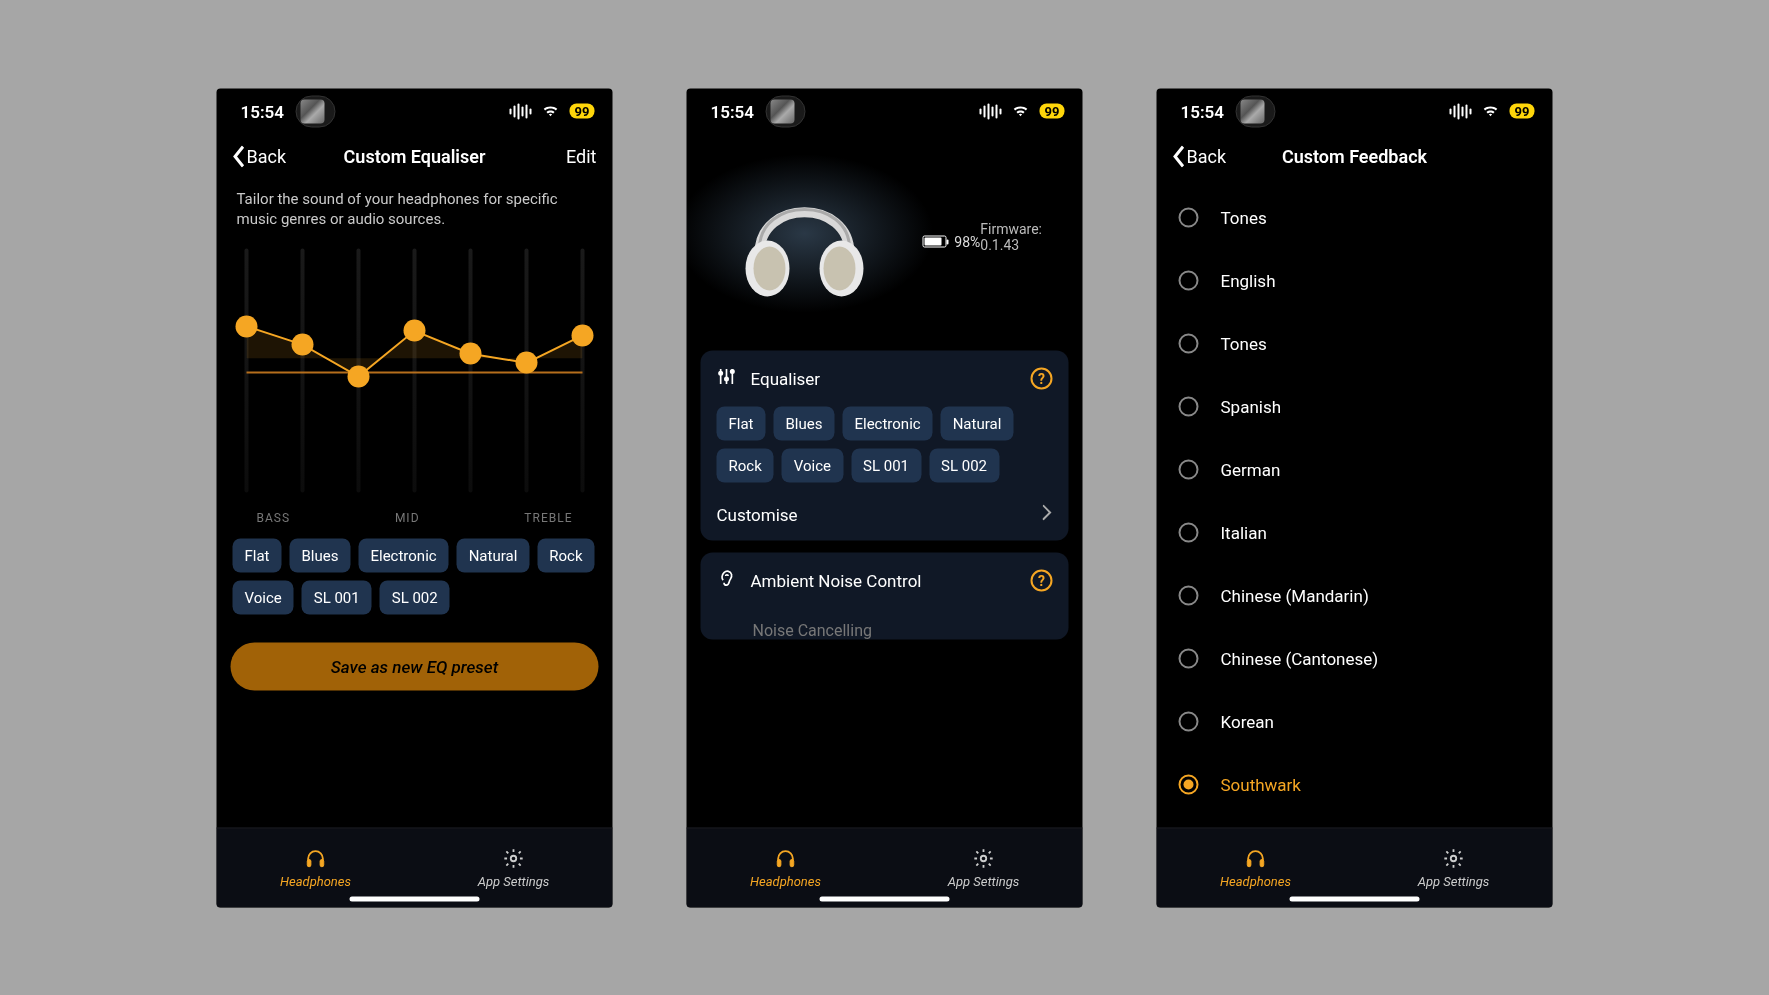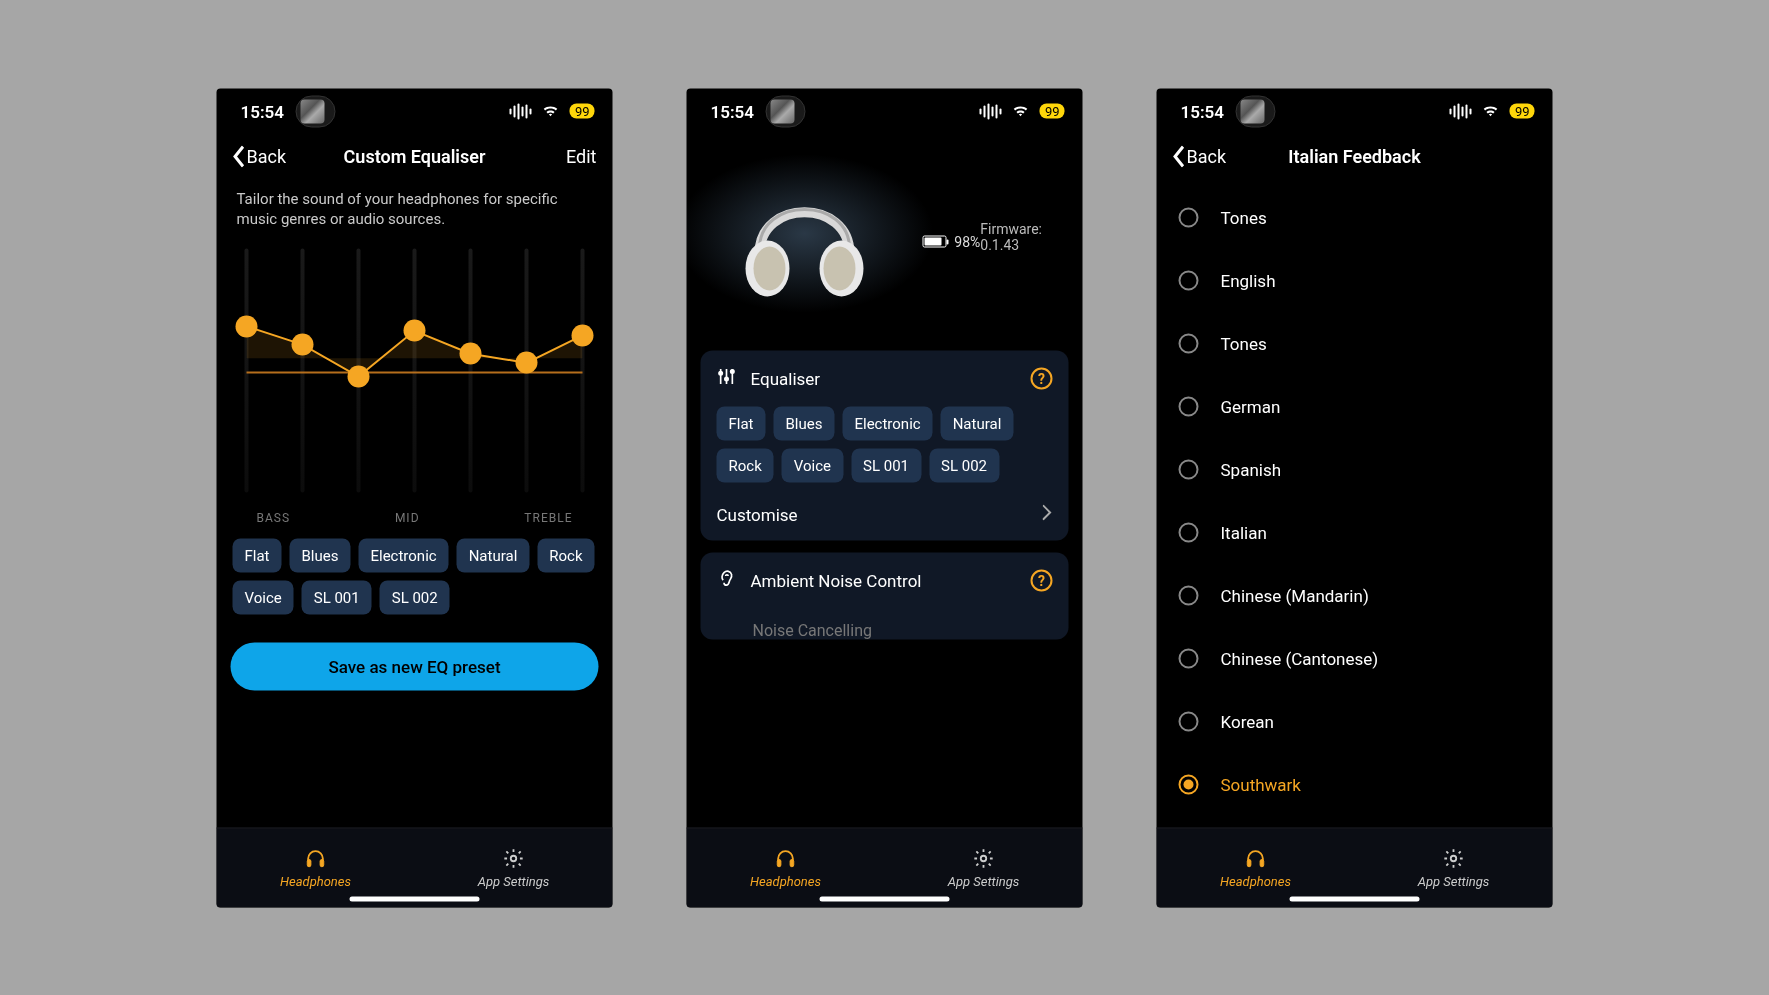--- a/index.html
+++ b/index.html
@@ -10,21 +10,21 @@
   
   .status-bar { height: 46px; display: flex; align-items: center; justify-content: space-between; padding: 0 18px 0 24px; font-size: 17px; font-weight: 600; }
   .status-left { display:flex; align-items:center; gap:12px;}
   .status-right { display: flex; align-items: center; gap: 10px; }
   .pill { display:flex; align-items:center; gap:6px; background:#1a1a1a; border:1px solid #333; border-radius:20px; padding:3px 10px 3px 4px; height:32px;}
   .pill-art { width:24px; height:24px; border-radius:4px; background:linear-gradient(135deg,#888,#555 40%,#aaa 60%,#666);}
   .sound-bars { display:flex; align-items:center; gap:2px; height:16px;}
   .sound-bars span{ width:2px; background:#fff; border-radius:1px;}
   .sb1{height:6px}.sb2{height:12px}.sb3{height:16px}.sb4{height:10px}.sb5{height:14px}.sb6{height:6px}
   .wifi-icon svg { width: 18px; height: 14px; fill: #fff; }
-  .batt-badge { background:#ffd60a; color:#000; font-weight:400; font-size:13px; border-radius:7px; padding:1px 5px; line-height:1; }
+  .batt-badge { background:#ffd60a; color:#000; font-weight:700; font-size:13px; border-radius:7px; padding:1px 5px; line-height:1; }
 
   
   .nav { height: 44px; display:flex; align-items:center; padding:0 14px; position:relative; }
   .nav-back { display:flex; align-items:center; gap:2px; font-size:18px; color:#fff; }
   .nav-back svg{width:14px;height:22px;fill:#fff;}
   .nav-title { position:absolute; left:0; right:0; text-align:center; font-size:18px; font-weight:600; pointer-events:none;}
   .nav-edit { position:absolute; right:16px; font-size:18px; }
 
   .scroll { flex:1; overflow:hidden; }
 
@@ -36,21 +36,21 @@
   .eq-col::before{ content:""; position:absolute; left:50%; transform:translateX(-50%); top:0; bottom:0; width:4px; background:linear-gradient(#1a1a1a,#0c0c0c); border-radius:2px;}
   .eq-midline{ position:absolute; left:30px; right:30px; top:45%; height:2px; background:#c97a1f; opacity:.9;}
   .eq-svg { position:absolute; left:30px; right:30px; top:8px; height:244px; }
   .eq-dot { width:22px; height:22px; border-radius:50%; background:#f5a623; position:absolute; transform:translate(-50%,-50%);}
   .eq-line { stroke:#f5a623; stroke-width:2; fill:none;}
   .eq-fill { fill:#f5a623; opacity:.12;}
   .eq-labels { position:absolute; left:40px; right:40px; bottom:6px; display:flex; justify-content:space-between; font-size:12px; letter-spacing:1px; color:#777;}
 
   .chips { display:flex; flex-wrap:wrap; gap:8px; padding:8px 16px 0;}
   .chip { background:#20344f; color:#fff; font-size:15px; padding:8px 12px; border-radius:8px;}
-  .big-btn { margin:28px 14px 0; background:#0ea5e9; color:#000; font-size:17px; text-align:center; padding:14px; border-radius:26px; font-weight:500;}
+  .big-btn { margin:28px 14px 0; background:#a16207; color:#000; font-size:17px; text-align:center; padding:14px; border-radius:26px; font-weight:500;font-style:italic;}
 
   
   .hero { display:flex; flex-direction:row; align-items:center; padding:4px 0 10px;}
   .glow { position:relative; width:240px; height:190px; display:flex; align-items:center; justify-content:center;}
   .glow::before{content:""; position:absolute; width:260px; height:160px; background:radial-gradient(ellipse at center, rgba(120,160,200,.35), rgba(0,0,0,0) 70%); border-radius:50%;}
   .headphones-svg { position:relative; width:150px; height:150px;}
   .batt-row { display:flex; align-items:center; gap:8px; font-size:14px; color:#ddd; margin-top:16px;}
   .mini-batt { width:24px; height:12px; border:1px solid #fff; border-radius:2px; position:relative;}
   .mini-batt::after{content:""; position:absolute; right:-3px; top:3px; width:2px; height:5px; background:#fff; border-radius:1px;}
   .mini-batt-fill{ position:absolute; left:1px; top:1px; bottom:1px; width:80%; background:#fff; border-radius:1px;}
@@ -321,44 +321,44 @@
       </div>
     </div>
 
     <div class="nav">
       <div class="nav-back">
         <svg viewBox="0 0 12 20">
             <path d="M10 0 2 10l8 10 2-2-6.4-8L12 2z"></path>
           </svg>
         <span>Back</span>
       </div>
-      <div class="nav-title">Italian Feedback</div>
+      <div class="nav-title">Custom Feedback</div>
     </div>
 
     <div class="scroll">
       <div class="opt-list" id="optlist">
           <div class="opt">
             <span class="radio"></span>
             <span>Tones</span>
           </div>
           <div class="opt">
             <span class="radio"></span>
             <span>English</span>
           </div>
           <div class="opt">
             <span class="radio"></span>
             <span>Tones</span>
           </div>
           <div class="opt">
             <span class="radio"></span>
+            <span>Spanish</span>
+          </div>
+          <div class="opt">
+            <span class="radio"></span>
             <span>German</span>
-          </div>
-          <div class="opt">
-            <span class="radio"></span>
-            <span>Spanish</span>
           </div>
           <div class="opt">
             <span class="radio"></span>
             <span>Italian</span>
           </div>
           <div class="opt">
             <span class="radio"></span>
             <span>Chinese (Mandarin)</span>
           </div>
           <div class="opt">

